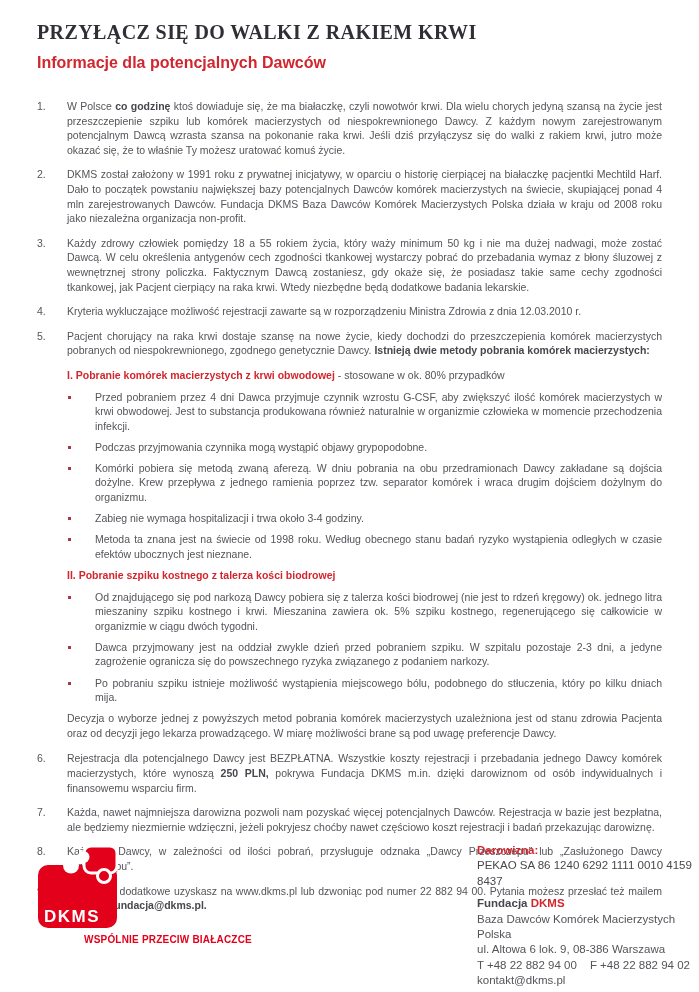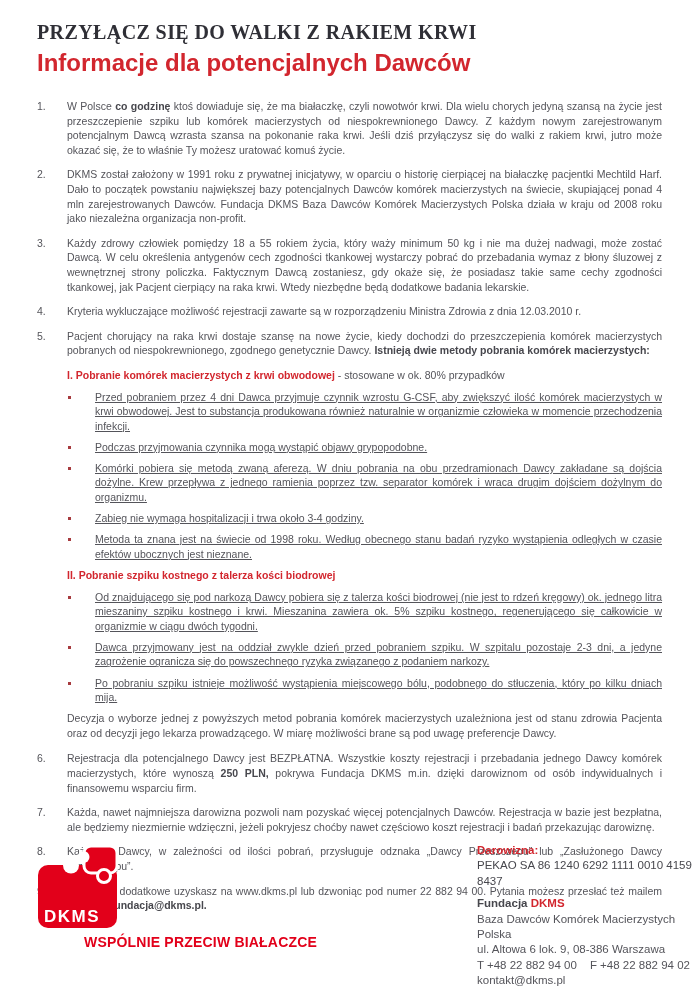--- a/index.html
+++ b/index.html
@@ -7,42 +7,42 @@
     width:699px;height:992px;background:#ffffff;position:relative;overflow:hidden;
     font-family:"Liberation Sans", sans-serif;color:#54545a;
     -webkit-font-smoothing:antialiased;
   }
   .page{padding:20px 37px 0 37px;}
   .title{
     font-family:"Liberation Serif", serif;font-size:20px;font-weight:600;
     color:#2f2f36;letter-spacing:0.4px;margin:0;line-height:24px;
   }
   .subtitle{
-    font-size:24px;font-weight:700;color:#d2262e;margin:7px 0 0 0;line-height:24px;
+    font-size:16px;font-weight:700;color:#d2262e;margin:7px 0 0 0;line-height:24px;
   }
   .doc{margin-top:24px;font-size:10.5px;line-height:14.6px;}
   p{margin:0;}
   .item{display:flex;margin-bottom:10px;}
   .num{width:30px;flex:none;}
   .itext{flex:1;text-align:justify;}
   b{font-weight:700;color:#47474d;}
   .shead{margin:5px 0 7px 30px;}
   .shead .red{color:#d2262e;font-weight:700;}
   .shead .dark{color:#54545a;font-weight:400;}
-  .bullet{display:flex;margin:0 0 6.5px 30px;text-decoration:underline;}
+  .bullet{display:flex;margin:0 0 6.5px 30px;}
   .bmark{width:28px;flex:none;position:relative;}
   .bmark::before{
     content:"";position:absolute;left:1px;top:6px;width:3px;height:3px;background:#a63a3e;
   }
   .btext{flex:1;text-align:justify;}
   .note{margin:1px 0 11px 30px;text-align:justify;}
   .footer{position:absolute;left:0;top:840px;width:699px;height:152px;}
   .logo{position:absolute;left:38px;top:6px;}
   .tagline{
-    position:absolute;left:84px;top:94px;font-size:14px;font-weight:700;
+    position:absolute;left:84px;top:94px;font-size:10px;font-weight:700;
     color:#e2001a;letter-spacing:0.2px;white-space:nowrap;
   }
   .contact{position:absolute;left:477px;top:3px;font-size:11.5px;line-height:15.4px;}
   .contact .lbl{color:#d2262e;font-weight:700;}
   .contact .acct{font-weight:400;color:#47474d;margin-bottom:7px;}
   .contact .org{font-weight:700;color:#47474d;}
   .contact .org .brand{color:#d2262e;}
   .contact .ln{color:#54545a;}
   .phone-f{margin-left:13px;}
 </style>

